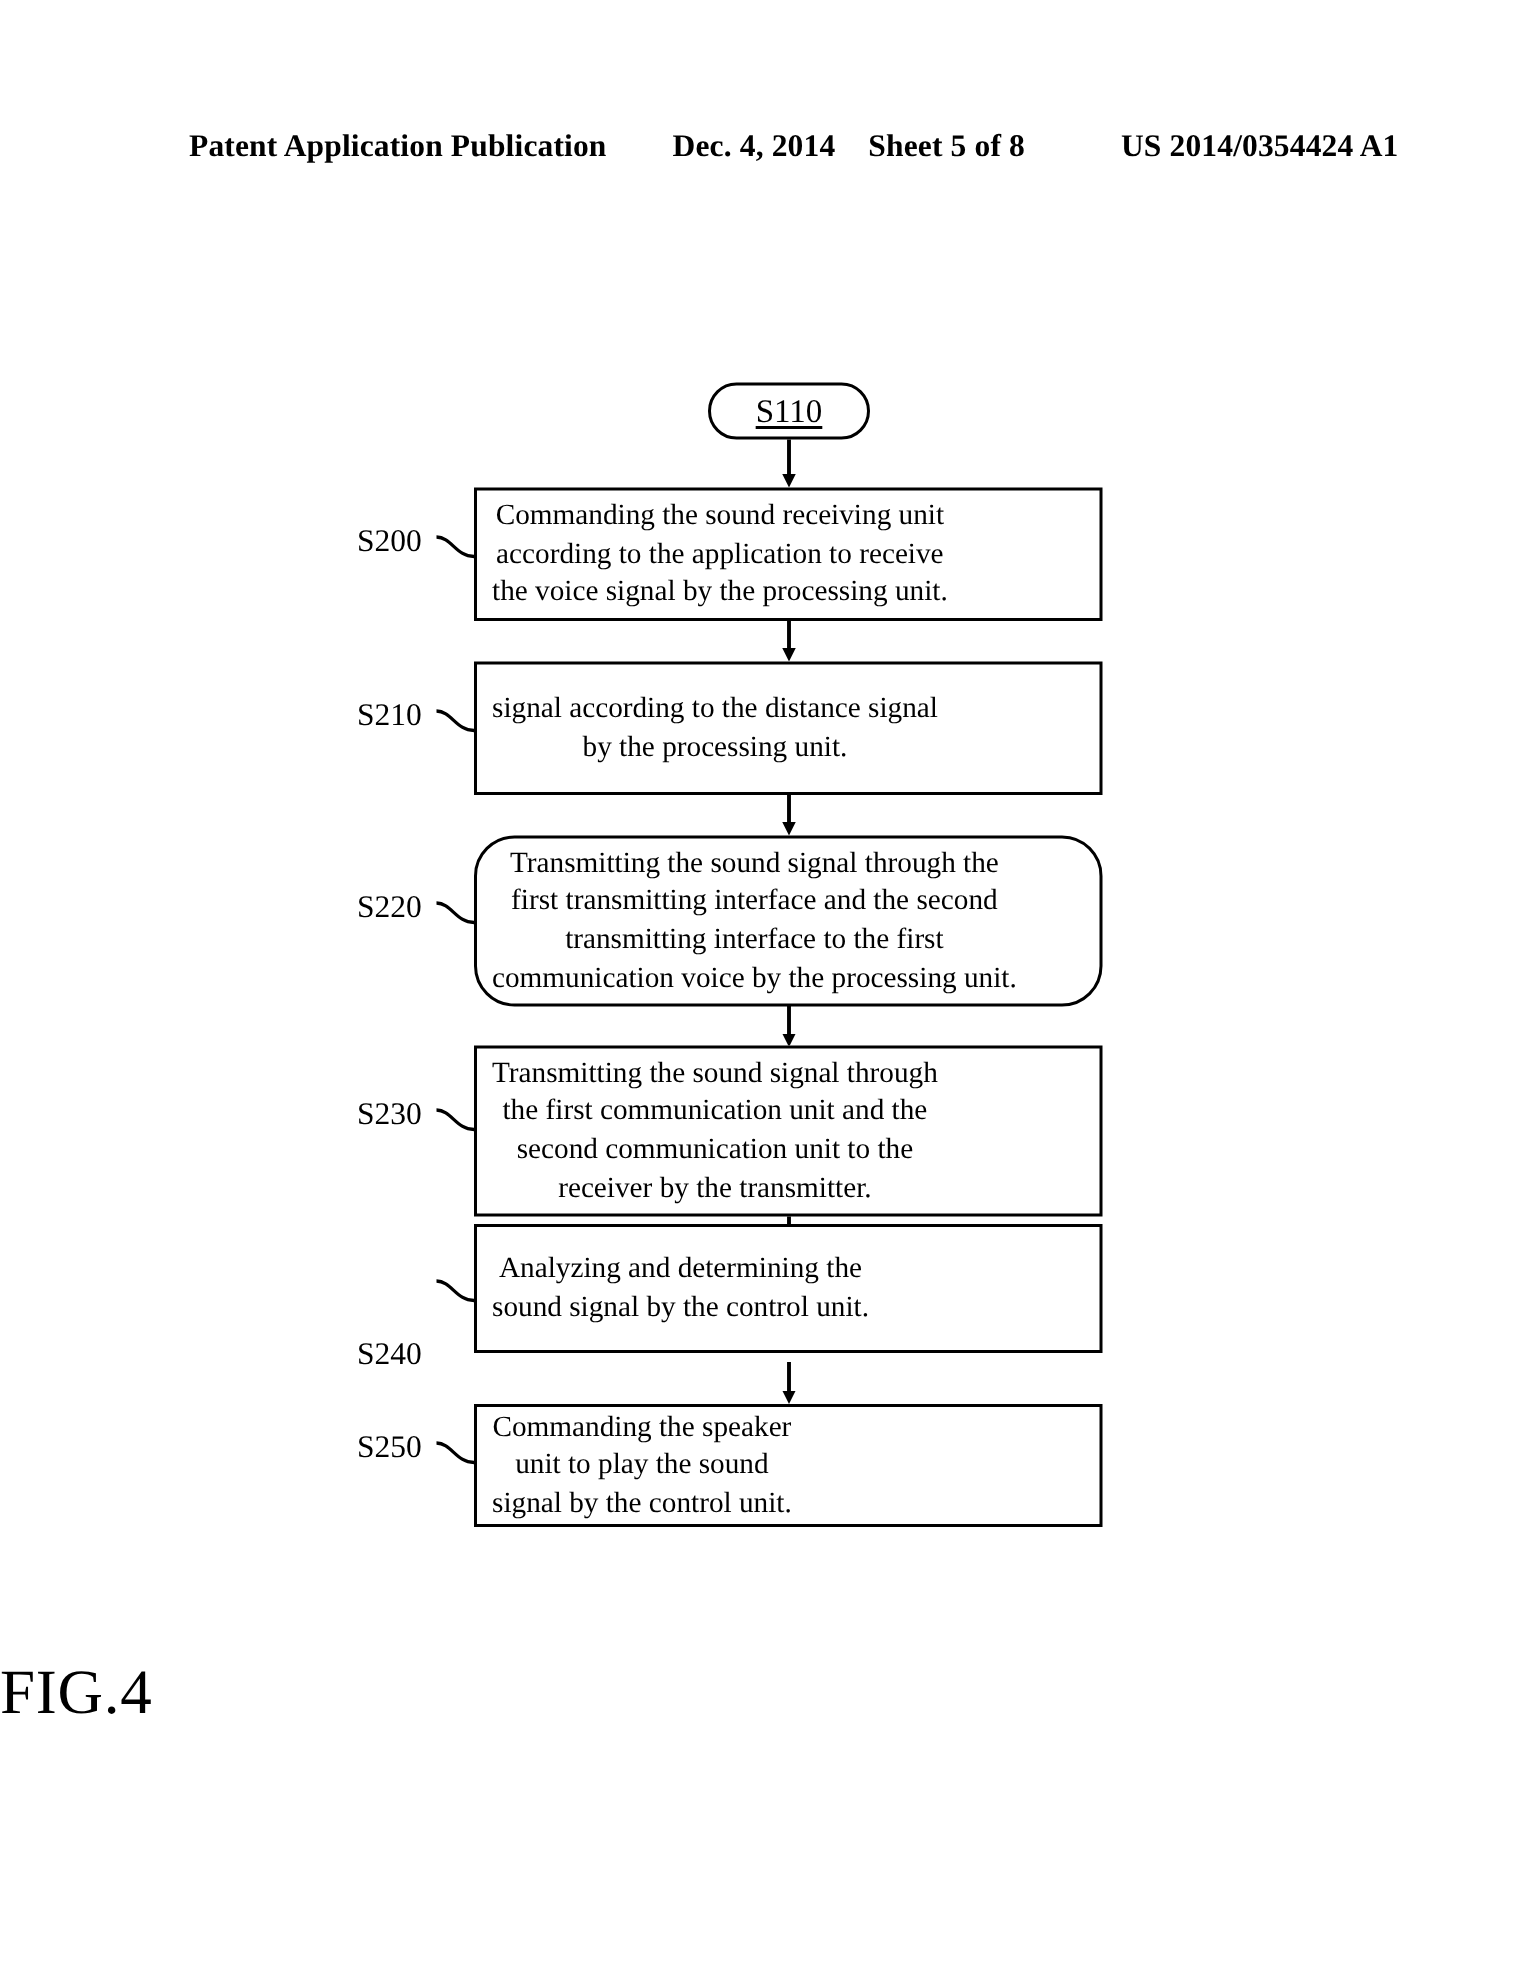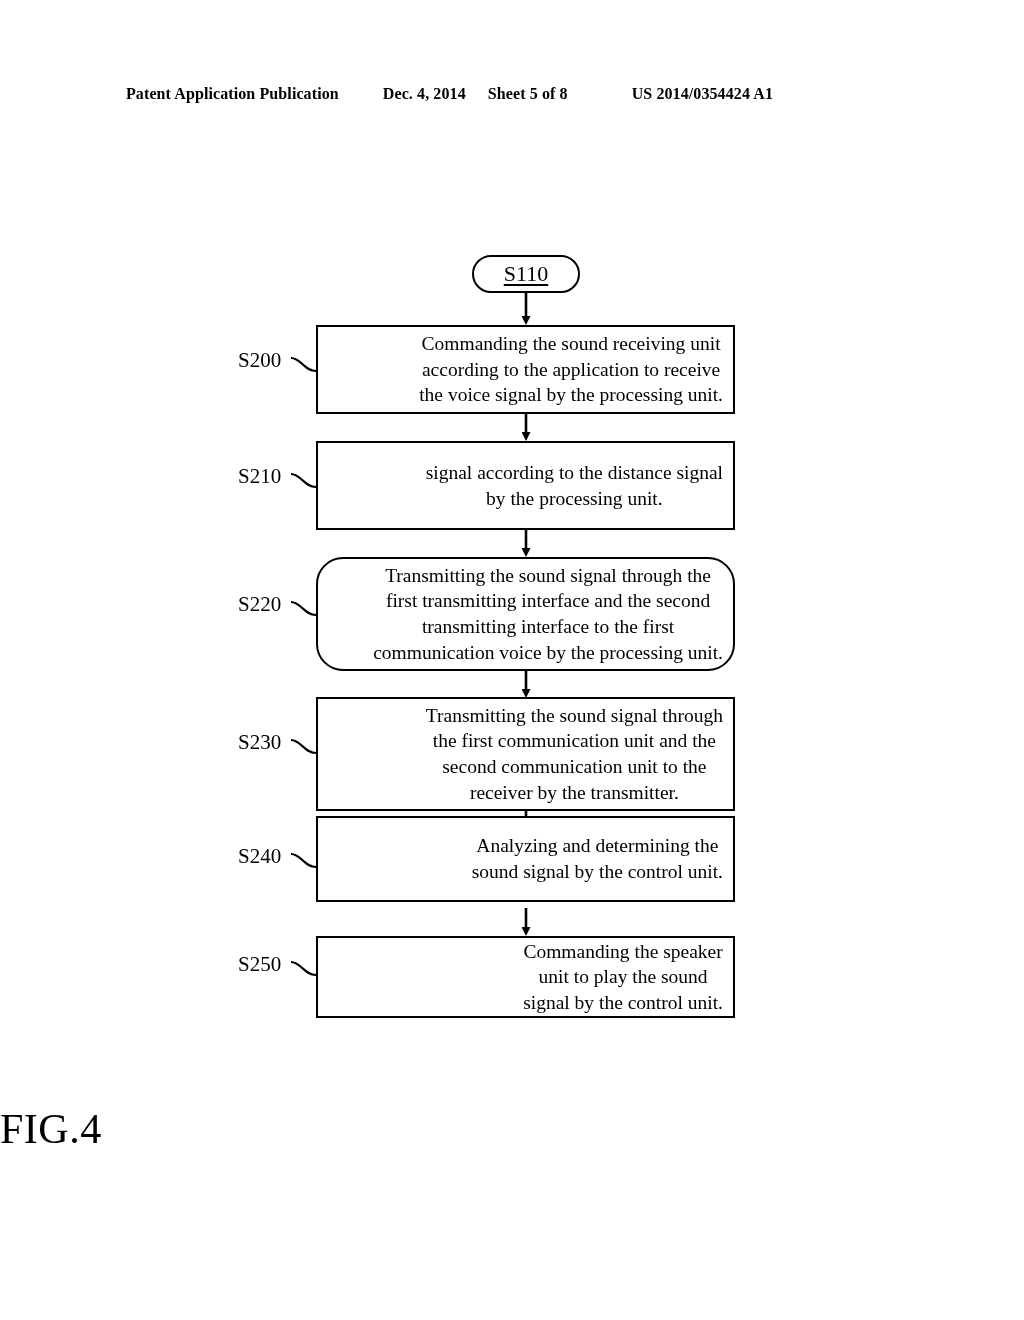--- a/index.html
+++ b/index.html
@@ -19,21 +19,21 @@
   
   .page-header {
     position: absolute;
     top: 85px;
     left: 126px;
     width: 772px;
     height: 26px;
     display: flex;
     align-items: baseline;
     font-weight: bold;
-    font-size: 16px;
+    font-size: 21px;
     letter-spacing: 0.1px;
     white-space: nowrap;
   }
   .hdr-pub     { }
   .hdr-date    { margin-left: 44px; }
   .hdr-sheet   { margin-left: 22px; }
   .hdr-patno   { margin-left: 64px; }
 
   
   #flowchart {
@@ -71,21 +71,21 @@
   
   .proc-box {
     position: absolute;
     left: 316px;
     width: 419px;
     border: 2.6px solid #000;
     box-sizing: border-box;
     background: #fff;
     display: flex;
     flex-direction: column;
-    align-items: flex-end;
+    align-items: flex-start;
     justify-content: center;
     z-index: 3;
   }
   .proc-text {
     text-align: center;
     font-size: 19.5px;
     line-height: 1.31;
     padding: 0 10px;
   }
   .proc-text .ln { display: block; white-space: nowrap; }
@@ -147,21 +147,21 @@
 </svg>
 
 <div class="start-node">
   <span class="start-node-label">S110</span>
 </div>
 
 <div class="step-ref" style="left:238px; top:350px;">S200</div>
 <div class="step-ref" style="left:238px; top:466px;">S210</div>
 <div class="step-ref" style="left:238px; top:594px;">S220</div>
 <div class="step-ref" style="left:238px; top:732px;">S230</div>
-<div class="step-ref" style="left:238px; top:846px;">S240</div>
+<div class="step-ref" style="left:238px; top:892px;">S240</div>
 <div class="step-ref" style="left:238px; top:954px;">S250</div>
 
 <div class="proc-box" style="top:325px; height:89px;">
   <div class="proc-text">
       <span class="ln">Commanding the sound receiving unit</span>
       <span class="ln">according to the application to receive</span>
       <span class="ln">the voice signal by the processing unit.</span>
     </div>
 </div>
 

